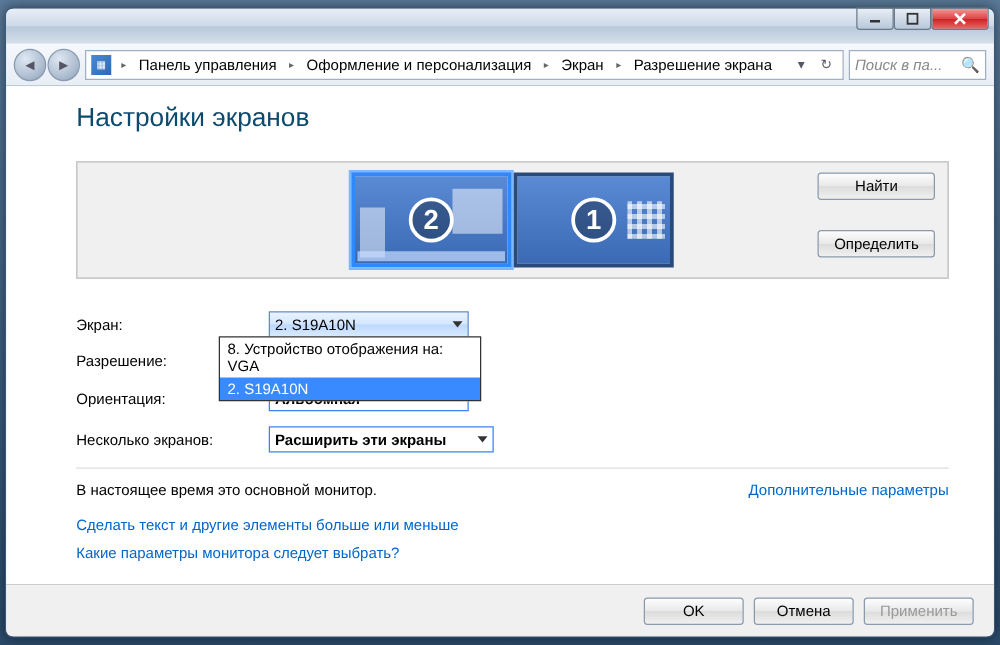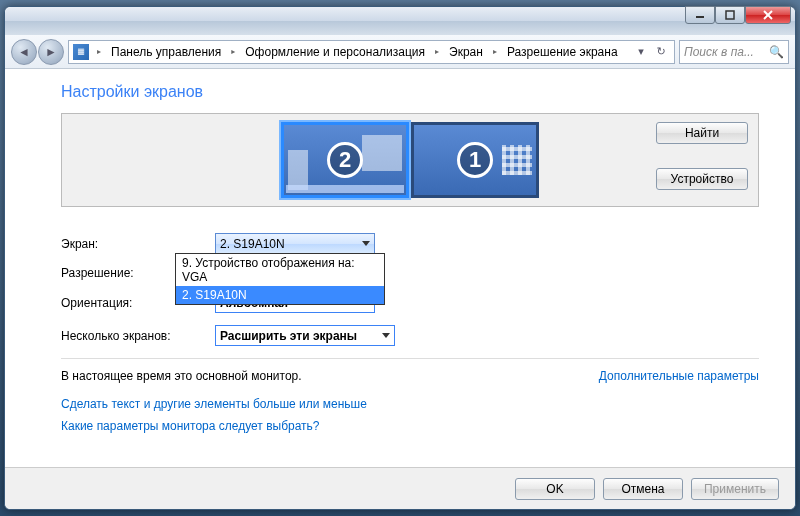--- a/index.html
+++ b/index.html
@@ -109,23 +109,23 @@
 }
 .search-box .icon { margin-left: auto; color:#557; font-style:normal;}
 .content {
   flex: 1;
   background: #fff;
   padding: 14px 36px 10px 56px;
   overflow: auto;
   position: relative;
 }
 .page-title {
-  color: #3b82f6;
-  font-size: 16px;
-  margin-bottom: 12px;
+  color: #0c4a6e;
+  font-size: 21px;
+  margin-bottom: 22px;
 }
 .monitor-panel {
   border: 1px solid #bbb;
   background: #f0f0f0;
   height: 94px;
   display: flex;
   align-items: center;
   margin-bottom: 26px;
   position: relative;
   padding: 6px 10px;
@@ -308,33 +308,33 @@
           <span class="deco right"></span>
           <span class="deco taskbar"></span>
         </div>
         <div class="monitor">
           <div class="num">1</div>
           <span class="deco grid"></span>
         </div>
       </div>
       <div class="panel-buttons">
         <button class="btn">Найти</button>
-        <button class="btn">Устройство</button>
+        <button class="btn">Определить</button>
       </div>
     </div>
 
     <div class="form-row">
       <span class="label">Экран:</span>
       <div class="dropdown">
         <div class="dd-display">
           <span>2. S19A10N</span>
           <span class="dd-arrow"></span>
         </div>
         <div class="dd-list">
-          <div class="dd-item">9. Устройство отображения на: VGA</div>
+          <div class="dd-item">8. Устройство отображения на: VGA</div>
           <div class="dd-item sel">2. S19A10N</div>
         </div>
       </div>
     </div>
 
     <div class="form-row">
       <span class="label">Разрешение:</span>
     </div>
 
     <div class="form-row">

